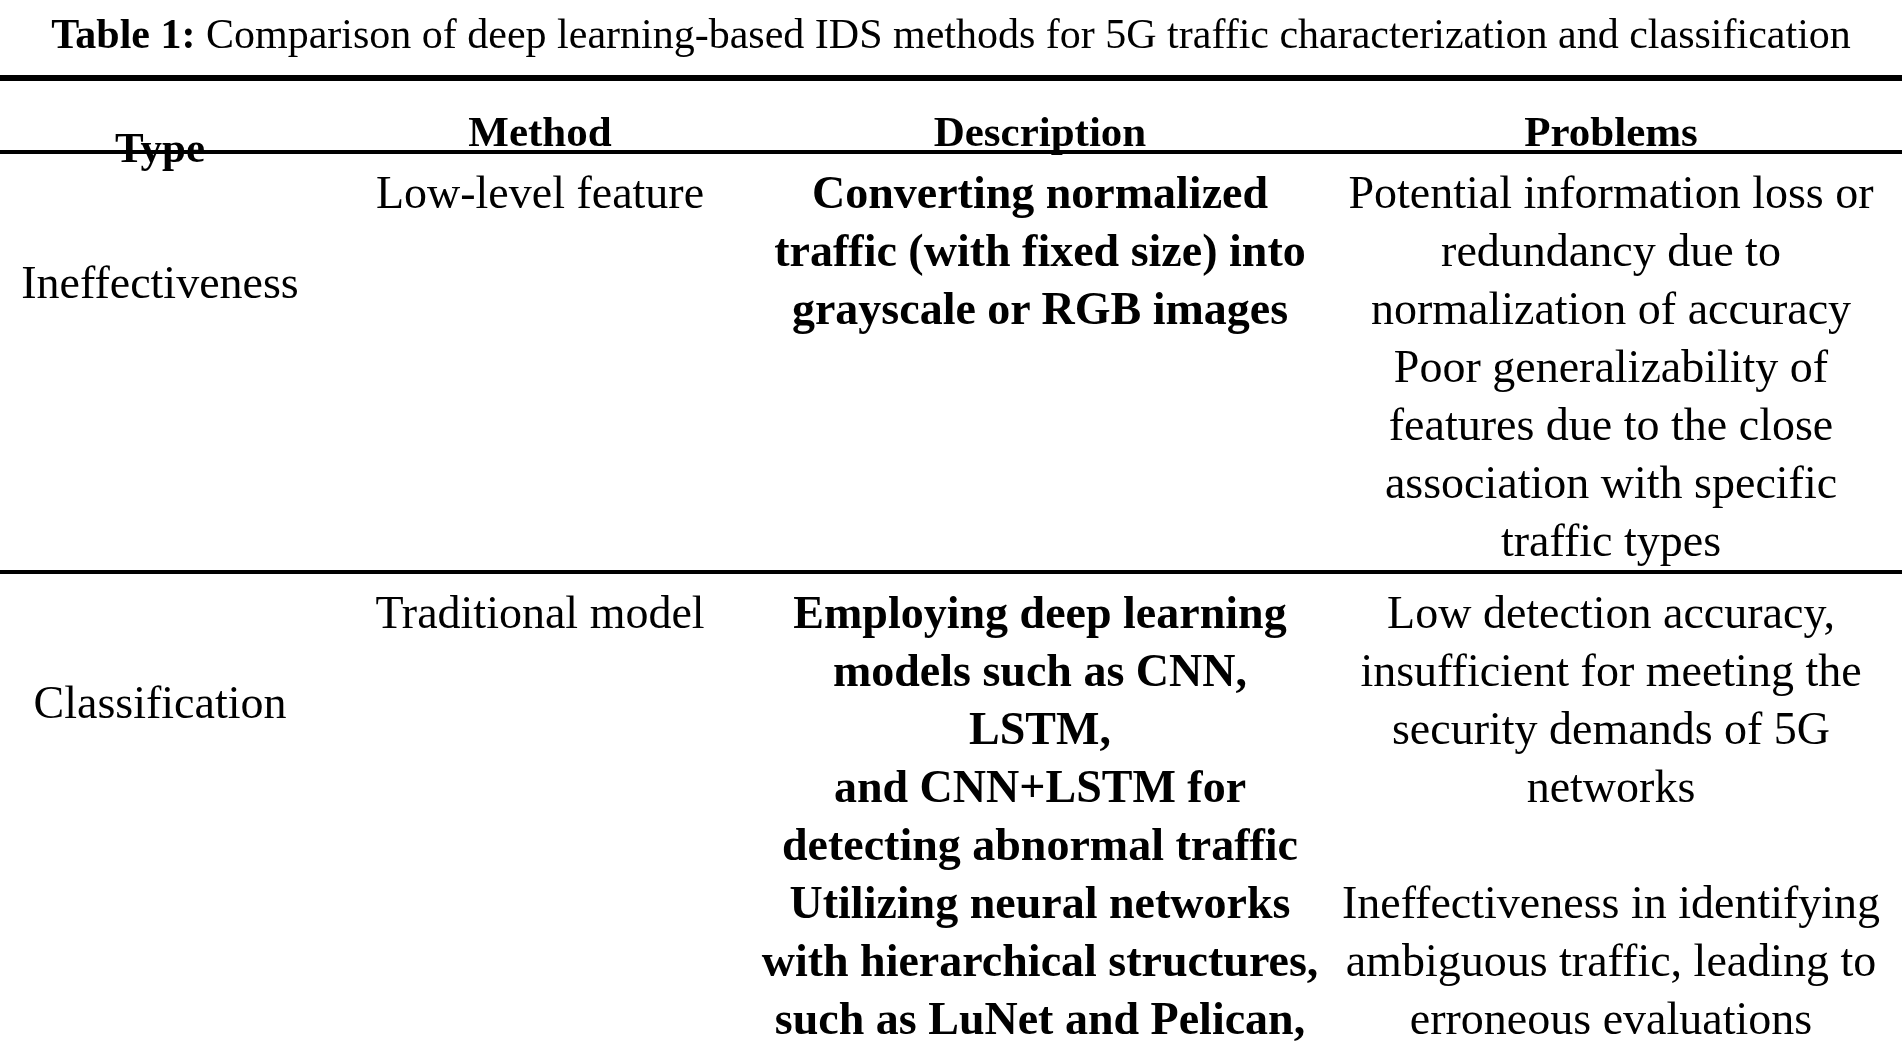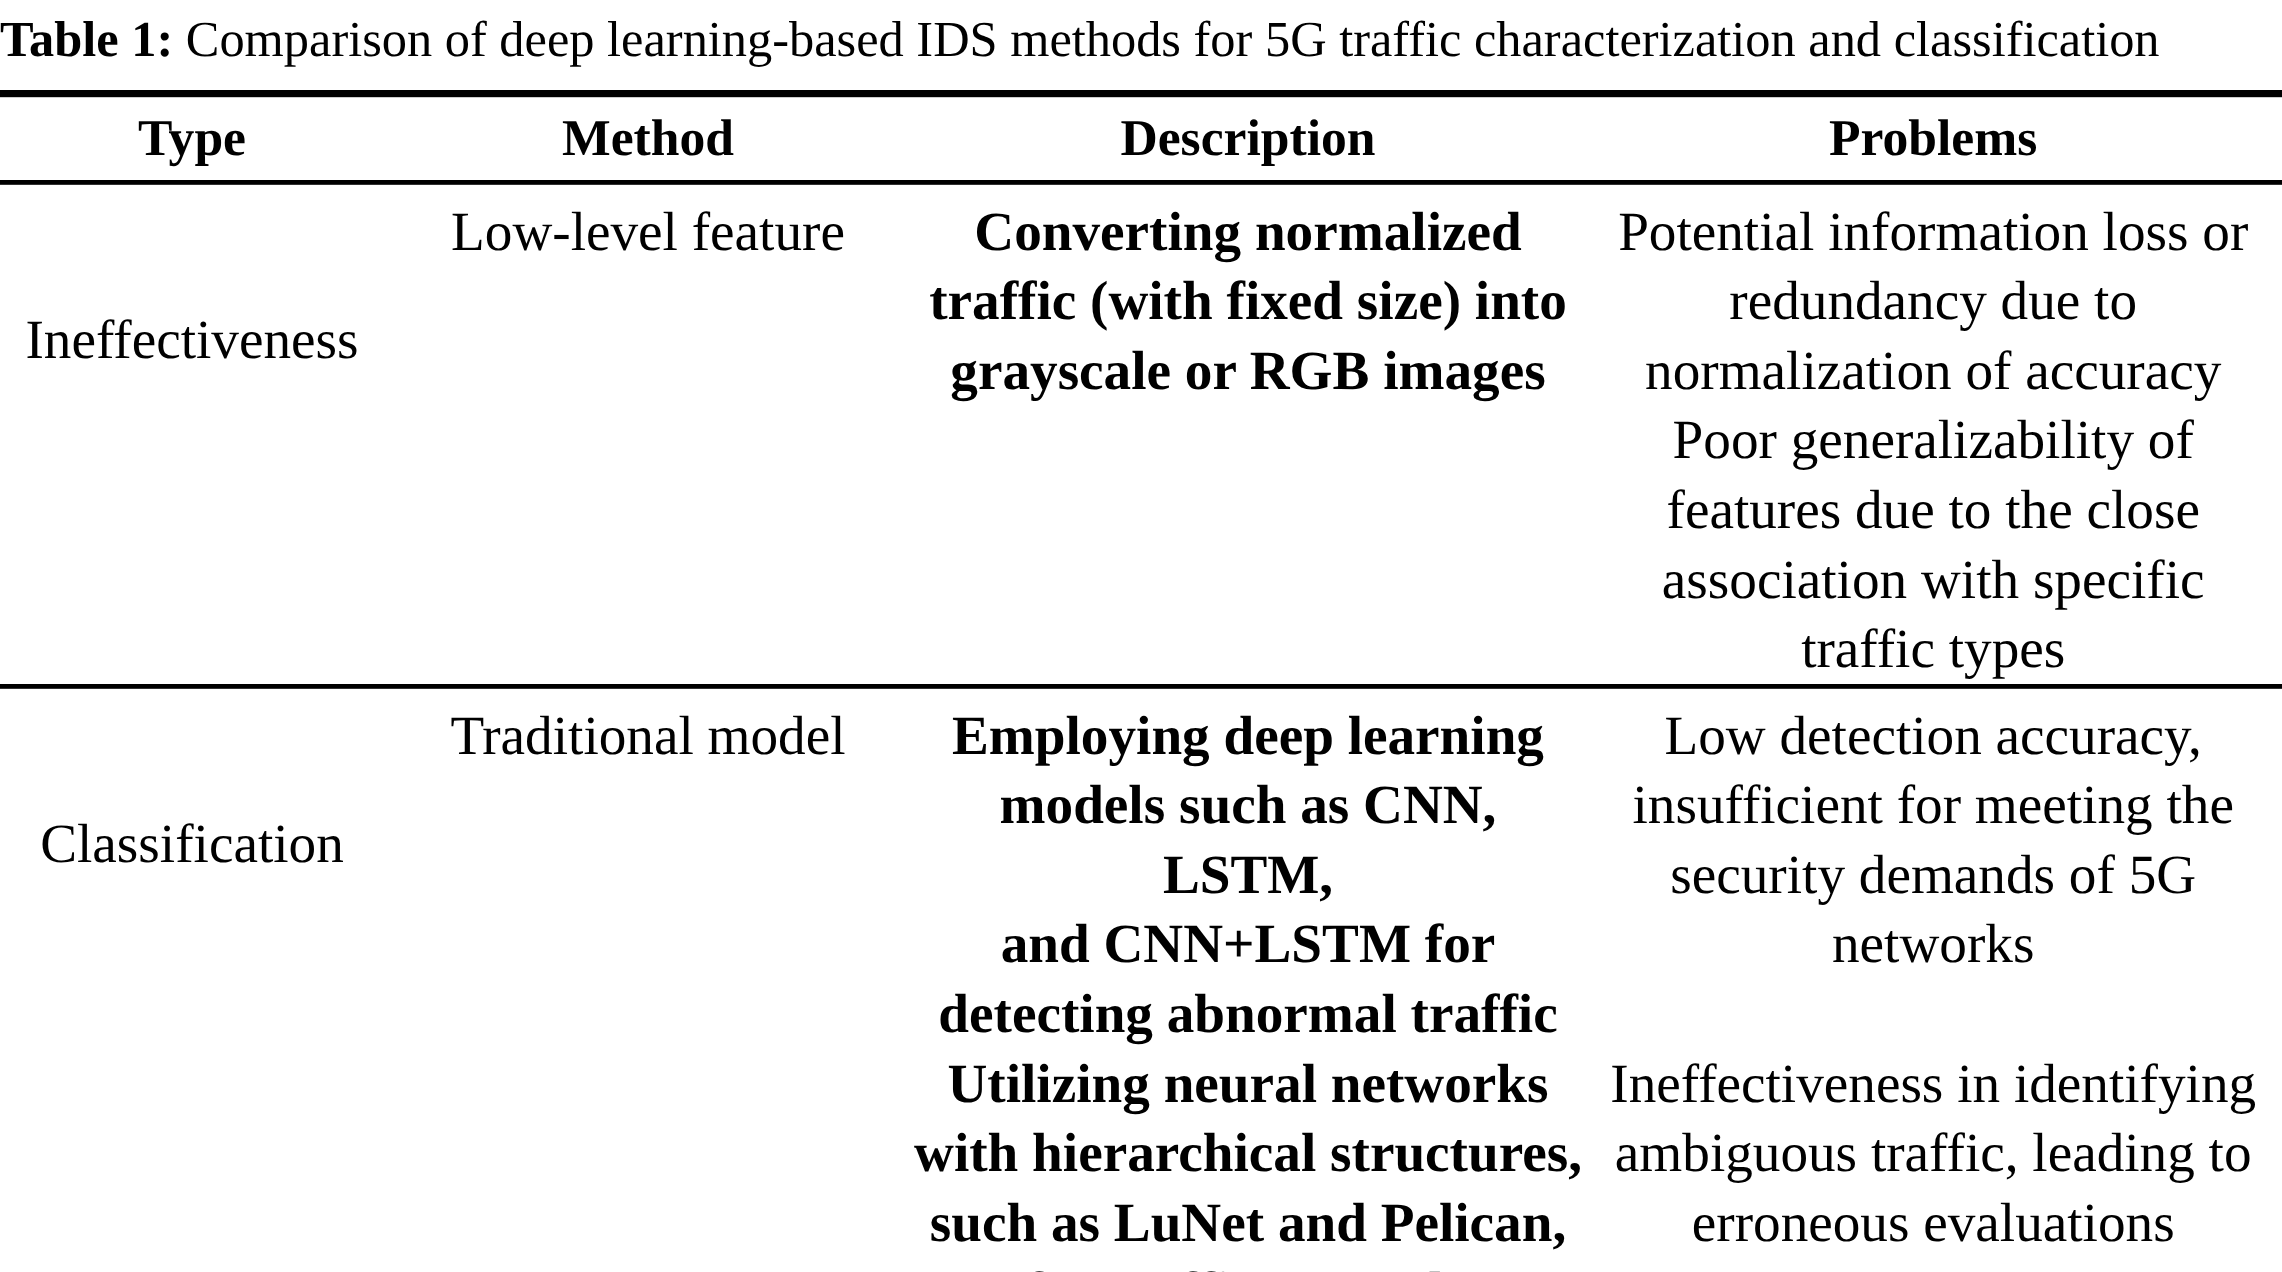--- a/index.html
+++ b/index.html
@@ -13,20 +13,21 @@
     height: 1060px;
     background: #ffffff;
     color: #000000;
     font-family: "Liberation Serif", "DejaVu Serif", serif;
     overflow: hidden;
   }
   
   .caption {
     height: 67px;
     padding-top: 8px;
+    text-align: center;
     font-size: 42px;
     line-height: 52px;
     white-space: nowrap;
   }
   .caption .cap-label {
     font-weight: bold;
   }
   
   .rule {
     width: 1902px;
@@ -54,21 +55,21 @@
     font-weight: bold;
     font-size: 43px;
     line-height: 69px;
     white-space: nowrap;
   }
   
   .section {
     grid-template-rows: auto auto;
     padding-top: 10px;
   }
-  .col-1 { grid-column: 1; }
+  .col-1 { grid-column: 1; margin-top: 32px; }
   .col-2 { grid-column: 2; }
   .col-3 { grid-column: 3; font-weight: bold; }
   .col-4 { grid-column: 4; }
   .row-1 { grid-row: 1; }
   .row-2 { grid-row: 2; }
   .type-cell {
     grid-column: 1;
     grid-row: 1 / span 2;
     padding-top: 90px;
     align-self: start;

